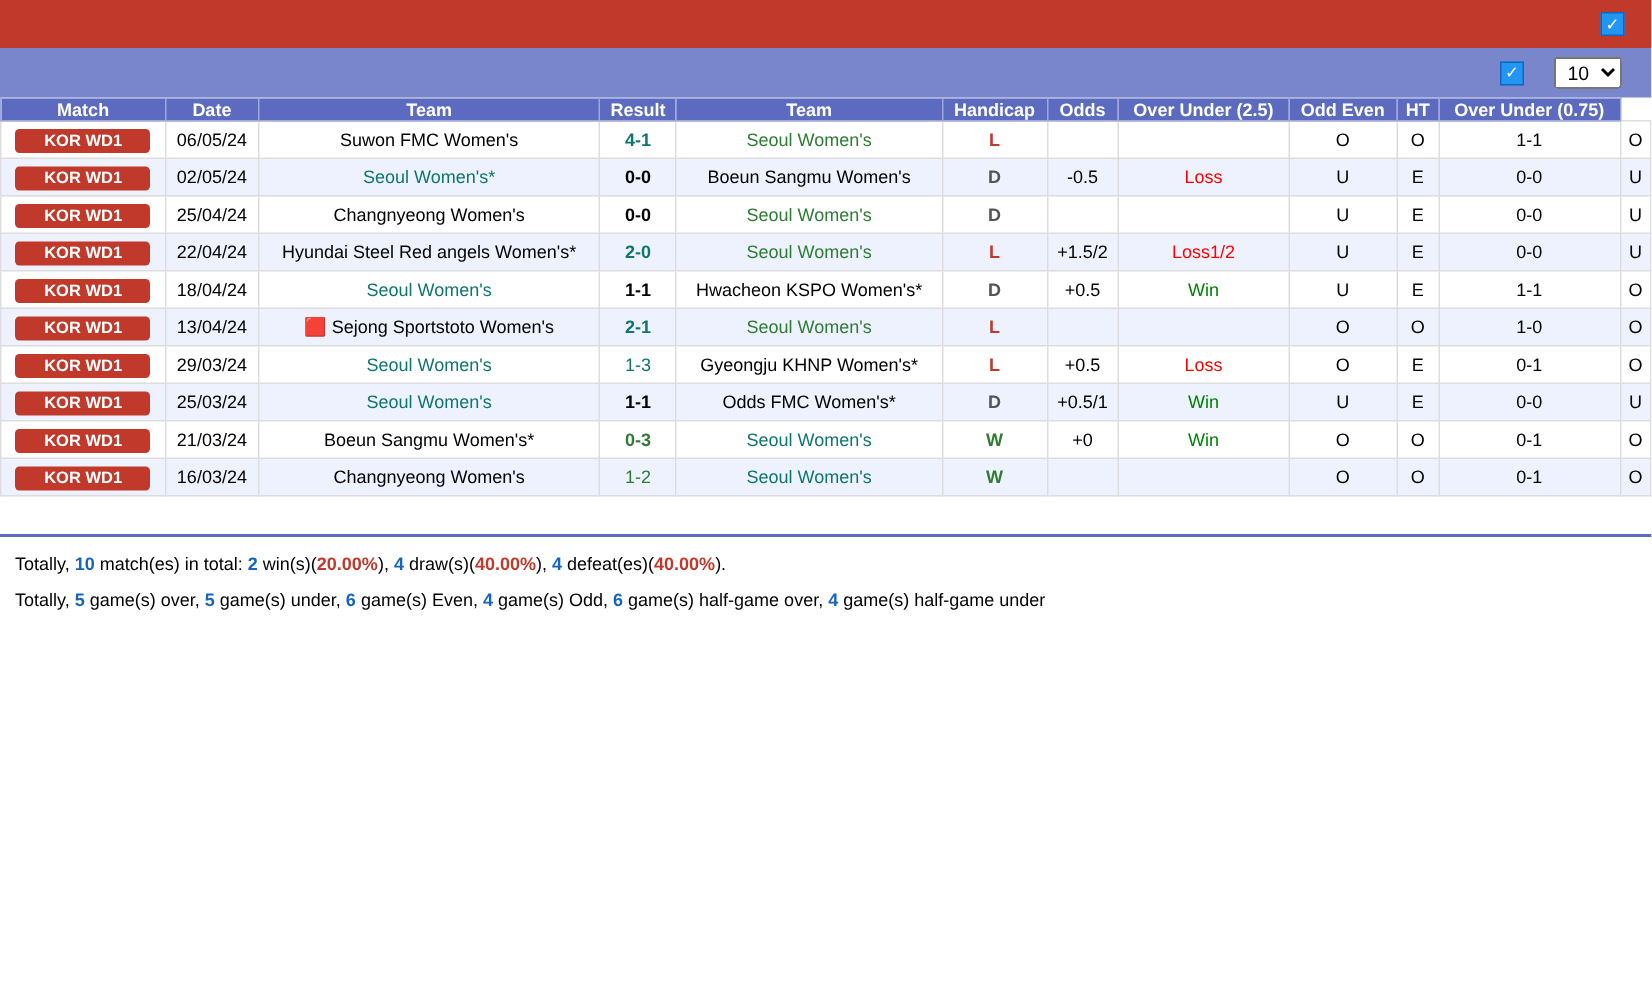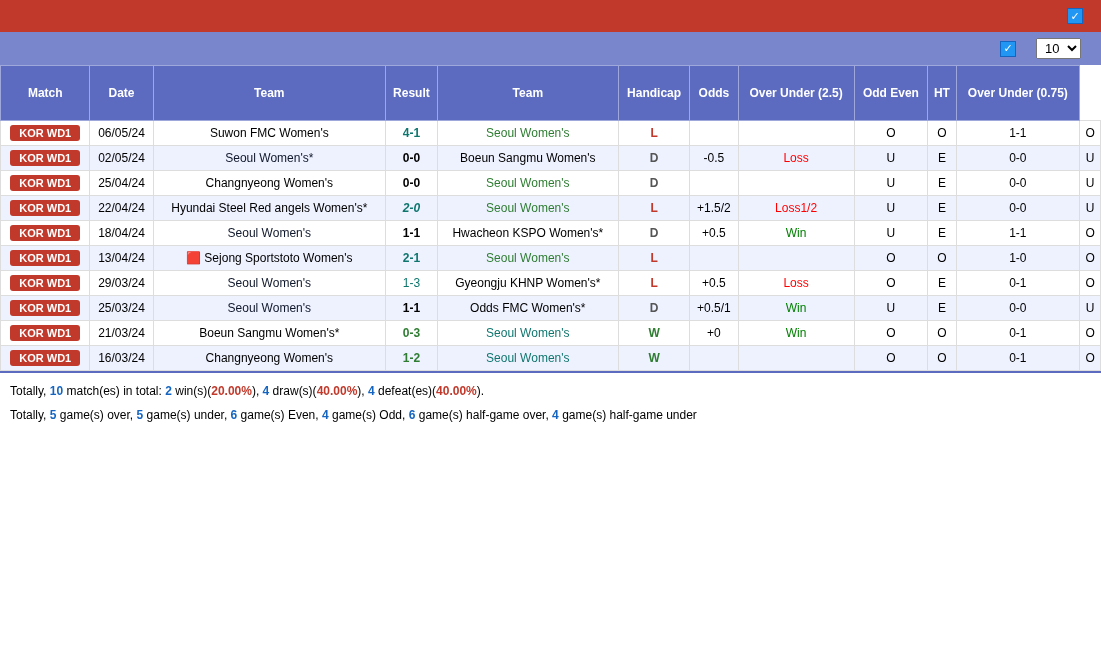--- a/index.html
+++ b/index.html
@@ -37,57 +37,58 @@
     .filter-select { font-size: 13px; padding: 1px 4px; }
     .filter-games { color: white; font-size: 13px; font-weight: bold; }
 
     table {
       width: 100%;
       border-collapse: collapse;
     }
     th {
       background: #5C6BC0;
       color: white;
-      padding: 20px 4px;
+      padding: 0 4px;
       text-align: center;
       font-size: 12px;
       border: 1px solid #9FA8DA;
     }
     td {
       padding: 5px 4px;
       text-align: center;
       border: 1px solid #ddd;
       font-size: 12px;
     }
     tr:nth-child(even) td { background: #EEF2FF; }
     tr:nth-child(odd) td { background: #ffffff; }
 
     .badge-kor {
       background: #c0392b;
       color: white;
       font-weight: bold;
       font-size: 11px;
-      padding: 2px 9px;
+      padding: 2px 19px;
       border-radius: 3px;
       white-space: nowrap;
     }
     .outcome-win { color: green; }
     .outcome-loss { color: red; text-align: center; }
-    .team-blue { color: #0f172a; }
+    .team-blue { color: #0f766e; }
     .team-green { color: #2e7d32; }
     .team-red { color: #0f766e; }
     .w-result { color: #2e7d32; font-weight: bold; }
     .l-result { color: #c0392b; font-weight: bold; }
     .d-result { color: #555; font-weight: bold; }
 
     .summary {
       padding: 8px 10px;
       font-size: 12px;
       line-height: 1.8;
       border-top: 2px solid #5C6BC0;
+      margin-top: 25px;
     }
     .summary p { margin-bottom: 2px; }
     .bold-red { color: #c0392b; font-weight: bold; }
     .bold-blue { color: #1565C0; font-weight: bold; }
   </style>
 </head>
 <body>
 
 <div>
   <div class="header">
@@ -169,21 +170,21 @@
     <td class=""></td>
     <td>U</td>
     <td>E</td>
     <td>0-0</td>
     <td>U</td>
   </tr>
       <tr>
     <td><span class="badge-kor">KOR WD1</span></td>
     <td>22/04/24</td>
     <td class="">Hyundai Steel Red angels Women's*</td>
-    <td class="team-red" style="font-weight:bold;font-style:italic;">2-0</td>
+    <td class="team-red" style="font-weight:bold;">2-0</td>
     <td class="team-green">Seoul Women's</td>
     <td class="l-result">L</td>
     <td>+1.5/2</td>
     <td class="outcome-loss">Loss1/2</td>
     <td>U</td>
     <td>E</td>
     <td>0-0</td>
     <td>U</td>
   </tr>
       <tr>
@@ -253,21 +254,21 @@
     <td class="outcome-win">Win</td>
     <td>O</td>
     <td>O</td>
     <td>0-1</td>
     <td>O</td>
   </tr>
       <tr>
     <td><span class="badge-kor">KOR WD1</span></td>
     <td>16/03/24</td>
     <td class="">Changnyeong Women's</td>
-    <td class="team-green" style="font-weight:bold;">1-2</td>
+    <td class="team-green" style="font-weight:normal;">1-2</td>
     <td class="team-red">Seoul Women's</td>
     <td class="w-result">W</td>
     <td></td>
     <td class=""></td>
     <td>O</td>
     <td>O</td>
     <td>0-1</td>
     <td>O</td>
   </tr>
     </tbody>

